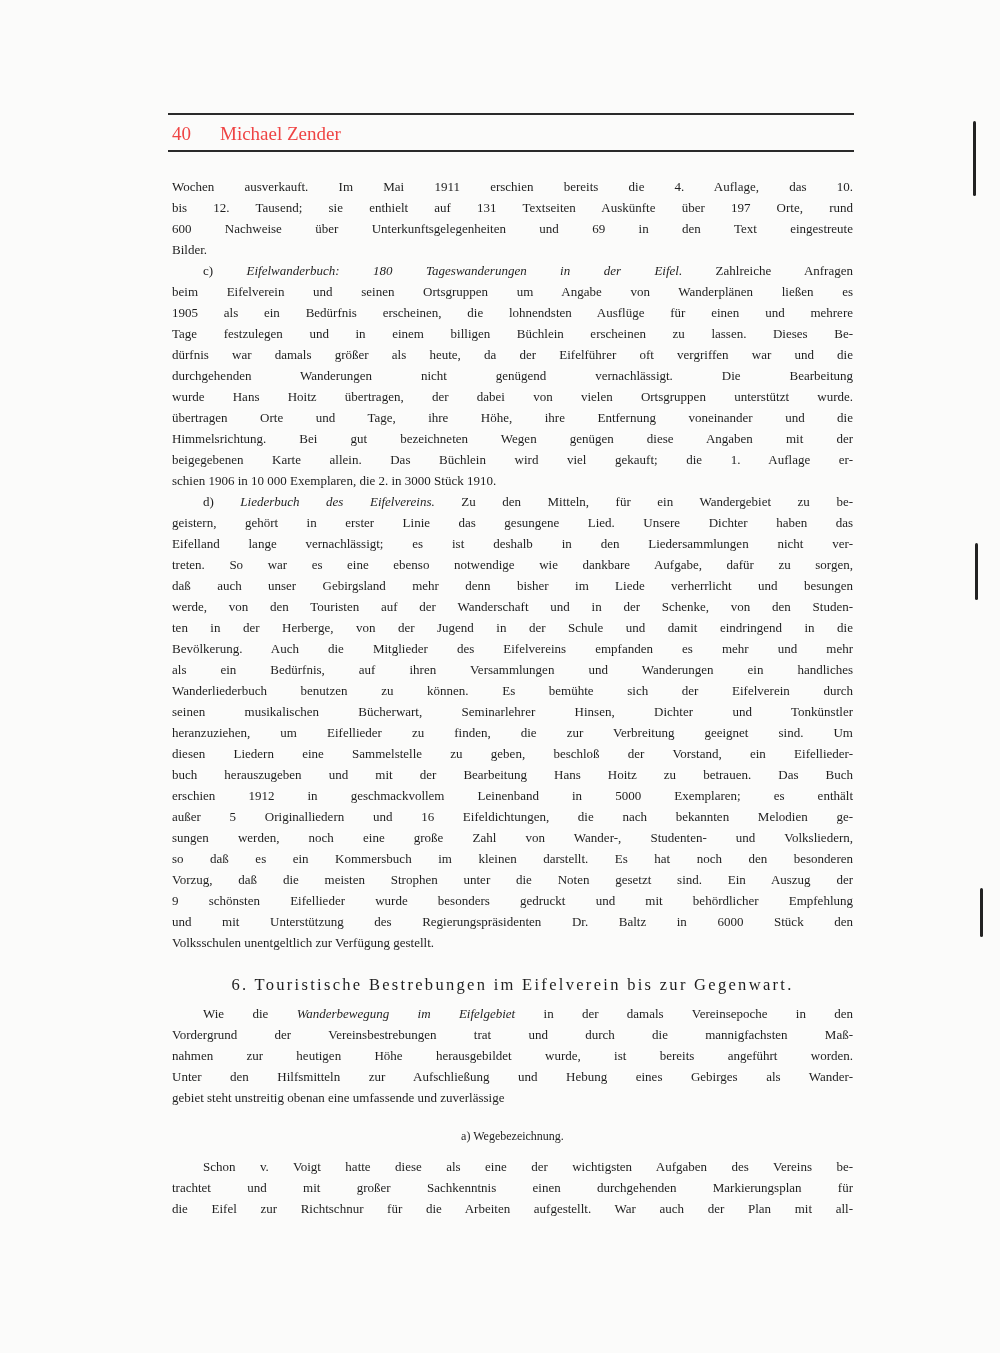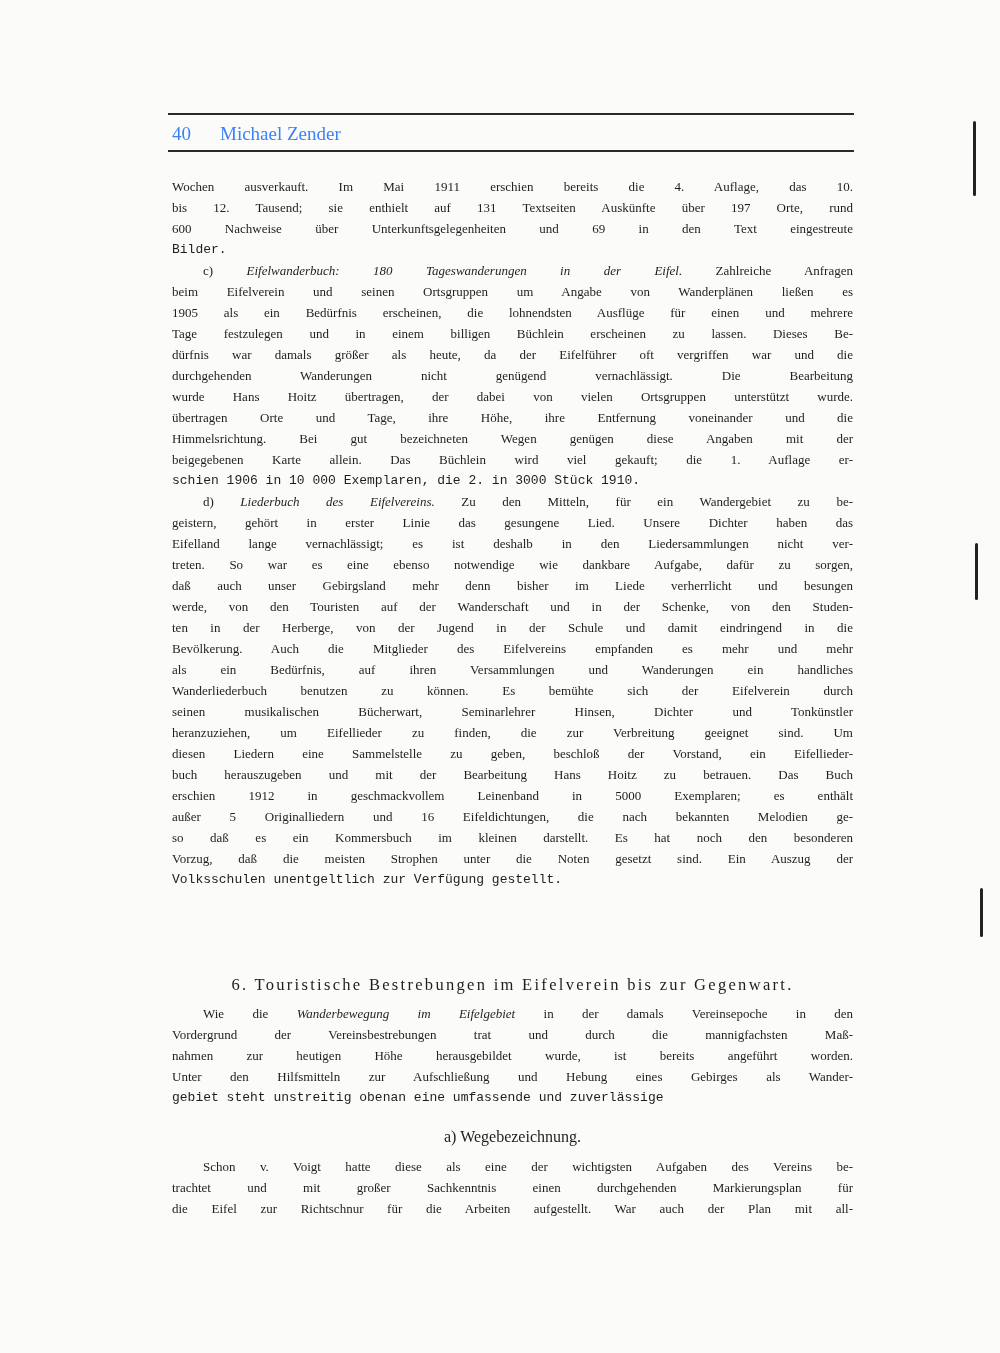--- a/index.html
+++ b/index.html
@@ -8,30 +8,30 @@
     background: #fbfbfa;
     position: relative; overflow: hidden;
     font-family: "Liberation Serif", "DejaVu Serif", serif;
     color: #1e1e1e;
   }
   .rule { position: absolute; left: 168px; width: 686px; height: 2px; background: #2a2a2a; }
   #rule-top { top: 113px; }
   #rule-bottom { top: 150px; }
   .running-head {
     position: absolute; left: 172px; top: 121px; height: 26px;
-    font-size: 19px; line-height: 26px; color: #3b82f6;
+    font-size: 19px; line-height: 26px; color: #ef4444;
   }
   .running-head .pageno { display: inline-block; width: 48px; }
   .col { position: absolute; left: 172px; width: 681px; }
   .ln {
     display: block; height: 21px; line-height: 21px; font-size: 13px;
     text-align: justify; text-align-last: justify; white-space: nowrap;
     overflow: visible;
   }
-  .ln.last { text-align-last: left; font-family: Liberation Mono, monospace; }
+  .ln.last { text-align-last: left; }
   .ln.ind { padding-left: 31px; }
   .ln.center { text-align: left; text-align-last: center; }
   i { font-style: italic; }
   .spaced { letter-spacing: 2.3px; }
   .bind-mark { position: absolute; width: 3px; background: #222; border-radius: 2px; }
 </style>
 </head>
 <body>
 
 <div class="rule" id="rule-top"></div>
@@ -72,39 +72,42 @@
     <span class="ln">ten in der Herberge, von der Jugend in der Schule und damit eindringend in die</span>
     <span class="ln">Bevölkerung. Auch die Mitglieder des Eifelvereins empfanden es mehr und mehr</span>
     <span class="ln">als ein Bedürfnis, auf ihren Versammlungen und Wanderungen ein handliches</span>
     <span class="ln">Wanderliederbuch benutzen zu können. Es bemühte sich der Eifelverein durch</span>
     <span class="ln">seinen musikalischen Bücherwart, Seminarlehrer Hinsen, Dichter und Tonkünstler</span>
     <span class="ln">heranzuziehen, um Eifellieder zu finden, die zur Verbreitung geeignet sind. Um</span>
     <span class="ln">diesen Liedern eine Sammelstelle zu geben, beschloß der Vorstand, ein Eifellieder-</span>
     <span class="ln">buch herauszugeben und mit der Bearbeitung Hans Hoitz zu betrauen. Das Buch</span>
     <span class="ln">erschien 1912 in geschmackvollem Leinenband in 5000 Exemplaren; es enthält</span>
     <span class="ln">außer 5 Originalliedern und 16 Eifeldichtungen, die nach bekannten Melodien ge-</span>
+    <span class="ln">sungen werden, noch eine große Zahl von Wander-, Studenten- und Volksliedern,</span>
     <span class="ln">so daß es ein Kommersbuch im kleinen darstellt. Es hat noch den besonderen</span>
     <span class="ln">Vorzug, daß die meisten Strophen unter die Noten gesetzt sind. Ein Auszug der</span>
+    <span class="ln">9 schönsten Eifellieder wurde besonders gedruckt und mit behördlicher Empfehlung</span>
+    <span class="ln">und mit Unterstützung des Regierungspräsidenten Dr. Baltz in 6000 Stück den</span>
     <span class="ln last">Volksschulen unentgeltlich zur Verfügung gestellt.</span>
   </div>
 </div>
 
 <div class="col" style="top:974px;">
   <span class="ln center spaced" style="font-size:16.5px;">6. Touristische Bestrebungen im Eifelverein bis zur Gegenwart.</span>
 </div>
 <div class="col" style="top:1003px;">
   <span class="ln ind"><span>Wie die </span><i>Wanderbewegung im Eifelgebiet</i><span> in der damals Vereinsepoche in den</span></span>
   <span class="ln">Vordergrund der Vereinsbestrebungen trat und durch die mannigfachsten Maß-</span>
   <span class="ln">nahmen zur heutigen Höhe herausgebildet wurde, ist bereits angeführt worden.</span>
   <span class="ln">Unter den Hilfsmitteln zur Aufschließung und Hebung eines Gebirges als Wander-</span>
   <span class="ln last">gebiet steht unstreitig obenan eine umfassende und zuverlässige</span>
 </div>
 
 <div class="col" style="top:1126px;">
-  <span class="ln center" style="font-size:16px;">a) Wegebezeichnung.</span>
+  <span class="ln center" style="font-size:12px;">a) Wegebezeichnung.</span>
 </div>
 <div class="col" style="top:1156px;">
   <span class="ln ind">Schon v. Voigt hatte diese als eine der wichtigsten Aufgaben des Vereins be-</span>
   <span class="ln">trachtet und mit großer Sachkenntnis einen durchgehenden Markierungsplan für</span>
   <span class="ln">die Eifel zur Richtschnur für die Arbeiten aufgestellt. War auch der Plan mit all-</span>
 </div>
 
 <div class="bind-mark" style="left:973px; top:121px; height:75px;"></div>
 <div class="bind-mark" style="left:975px; top:543px; height:57px;"></div>
 <div class="bind-mark" style="left:980px; top:888px; height:49px;"></div>

